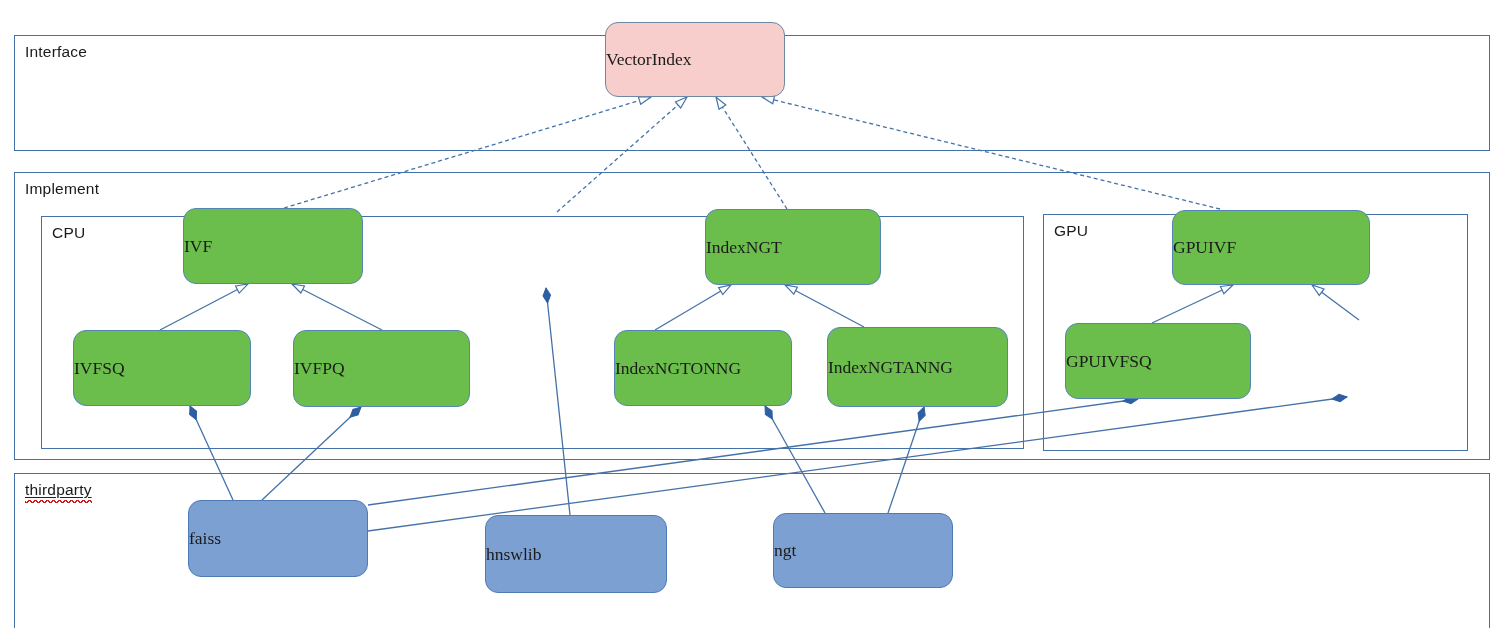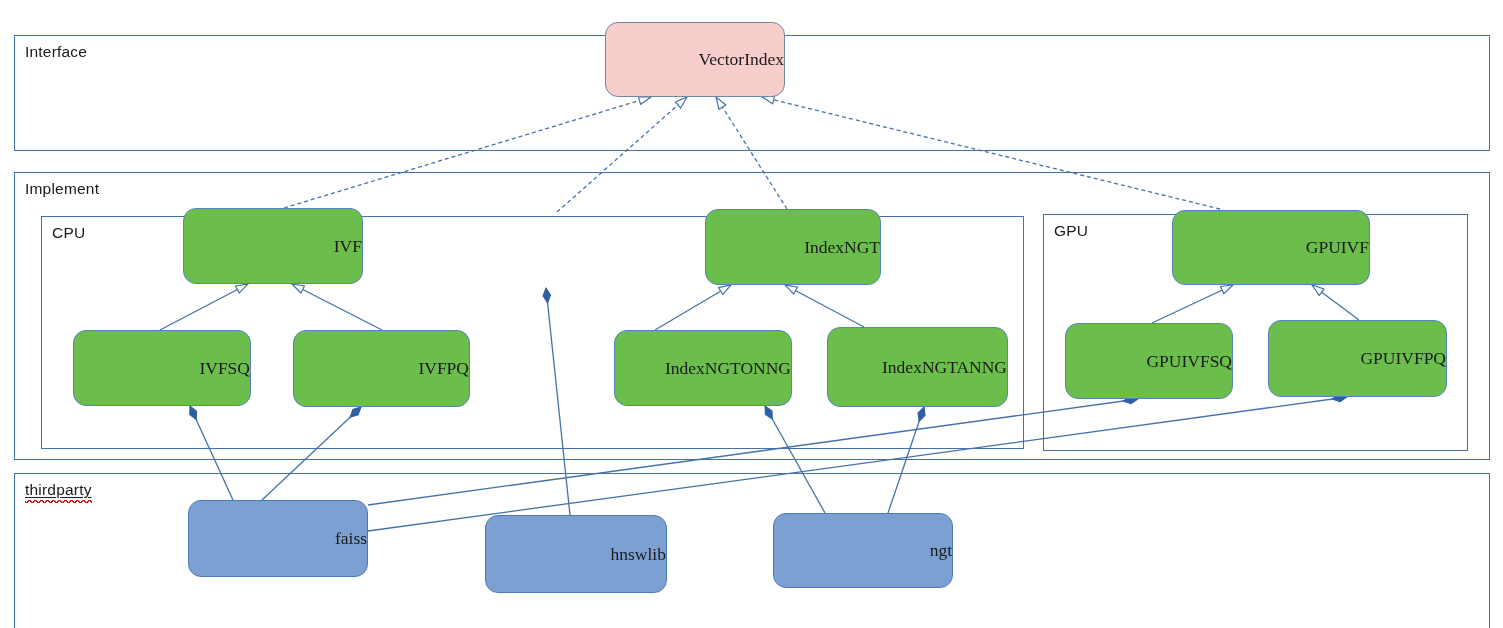--- a/index.html
+++ b/index.html
@@ -33,21 +33,21 @@
     padding-bottom:4px;
     background-image:
       linear-gradient(135deg, transparent 40%, #cc1a1a 40%, #cc1a1a 62%, transparent 62%),
       linear-gradient(45deg, transparent 40%, #cc1a1a 40%, #cc1a1a 62%, transparent 62%);
     background-repeat:repeat-x;
     background-size:6px 3px,6px 3px;
     background-position:0 100%,3px 100%;
   }
   .node{
     position:absolute;border-radius:13px;box-sizing:border-box;
-    display:flex;align-items:center;justify-content:flex-end;
+    display:flex;align-items:center;justify-content:flex-start;
     font-family:"Liberation Serif", serif;font-size:17.5px;color:var(--text);
     border:1.4px solid var(--green-stroke);
   }
   .node.green{background:var(--green-fill);}
   .node.blue{background:var(--blue-fill);border-color:var(--blue-stroke);}
   .node.pink{background:var(--pink-fill);border-color:var(--pink-stroke);}
   .nlabel{white-space:nowrap;}
   svg.edges{position:absolute;left:0;top:0;pointer-events:none;}
   .edge{stroke:var(--connector);stroke-width:1.3;fill:none;}
   .edge.dashed{stroke-dasharray:4 3;}
@@ -129,25 +129,22 @@
   <div class="node green" style="left:614px;top:330px;width:178px;height:76px">
     <span class="nlabel">IndexNGTONNG</span>
   </div>
   <div class="node green" style="left:827px;top:327px;width:181px;height:80px">
     <span class="nlabel">IndexNGTANNG</span>
   </div>
 
   <div class="node green" style="left:1172px;top:210px;width:198px;height:75px">
     <span class="nlabel">GPUIVF</span>
   </div>
-  <div class="node green" style="left:1065px;top:323px;width:168px;height:76px">
+  <div class="node green" style="left:1065px;top:323px;width:186px;height:76px">
     <span class="nlabel">GPUIVFSQ</span>
-  </div>
-  <div class="node green" style="left:1268px;top:320px;width:179px;height:77px">
-    <span class="nlabel">GPUIVFPQ</span>
   </div>
 
   <div class="node blue" style="left:188px;top:500px;width:180px;height:77px">
     <span class="nlabel">faiss</span>
   </div>
   <div class="node blue" style="left:485px;top:515px;width:182px;height:78px">
     <span class="nlabel">hnswlib</span>
   </div>
   <div class="node blue" style="left:773px;top:513px;width:180px;height:75px">
     <span class="nlabel">ngt</span>

